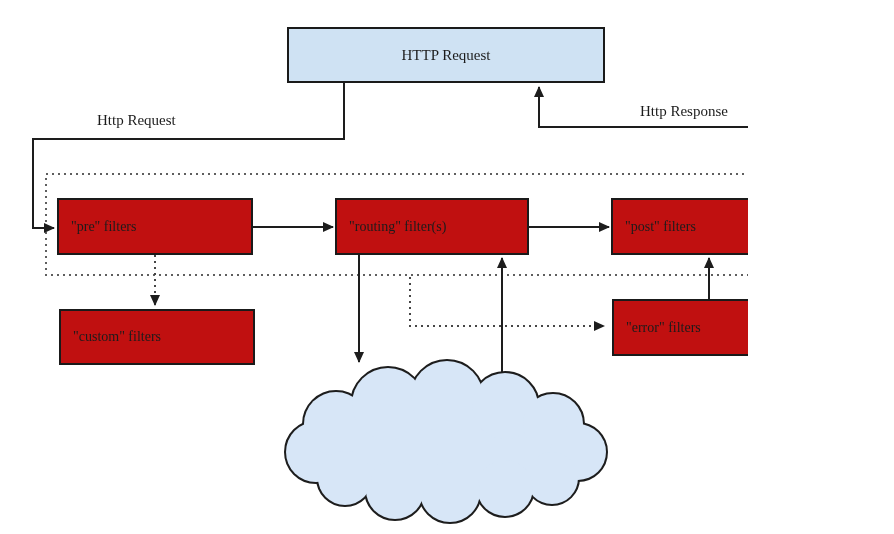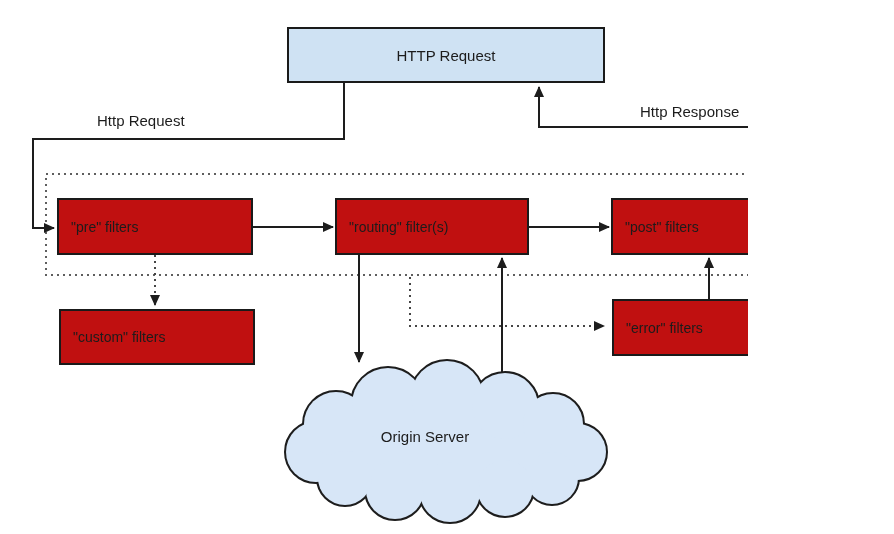--- a/index.html
+++ b/index.html
@@ -8,21 +8,21 @@
     --request-box-fill:#cfe2f3;
     --cloud-fill:#d7e6f7;
     --line:#1d1d1d;
     --dotted:#5f5f5f;
     --background:#ffffff;
     --text:#1c1c1c;
   }
   html,body{margin:0;padding:0;background:var(--background);}
   .canvas{
     position:relative;width:748px;height:534px;background:var(--background);
-    font-family:Liberation Sans, sans-serif;color:var(--text);
+    font-family:Liberation Serif, serif;color:var(--text);
     overflow:hidden;
   }
   .layer{position:absolute;left:0;top:0;}
   .solid-line{stroke:var(--line);stroke-width:2;fill:none;}
   .dotted-line{stroke:#454545;stroke-width:2;fill:none;stroke-dasharray:2 4;}
   .dotted-rect{stroke:var(--dotted);stroke-width:2;fill:none;stroke-dasharray:2 4;}
   .arrowhead{fill:var(--line);}
   .node{
     position:absolute;box-sizing:border-box;display:flex;align-items:center;
     border:2px solid var(--filter-box-border);font-size:14px;
@@ -98,15 +98,14 @@
     <span>"custom" filters</span>
   </div>
 
   <div class="node node-red" style="left:612px;top:299px;width:195px;height:57px;">
     <span>"error" filters</span>
   </div>
 
   <div class="edge-label" style="left:97px;top:112px;">Http Request</div>
   <div class="edge-label" style="left:640px;top:103px;">Http Response</div>
 
-  <div class="cloud-label">Origin Server</div>
 
 </div>
 
 </body></html>

